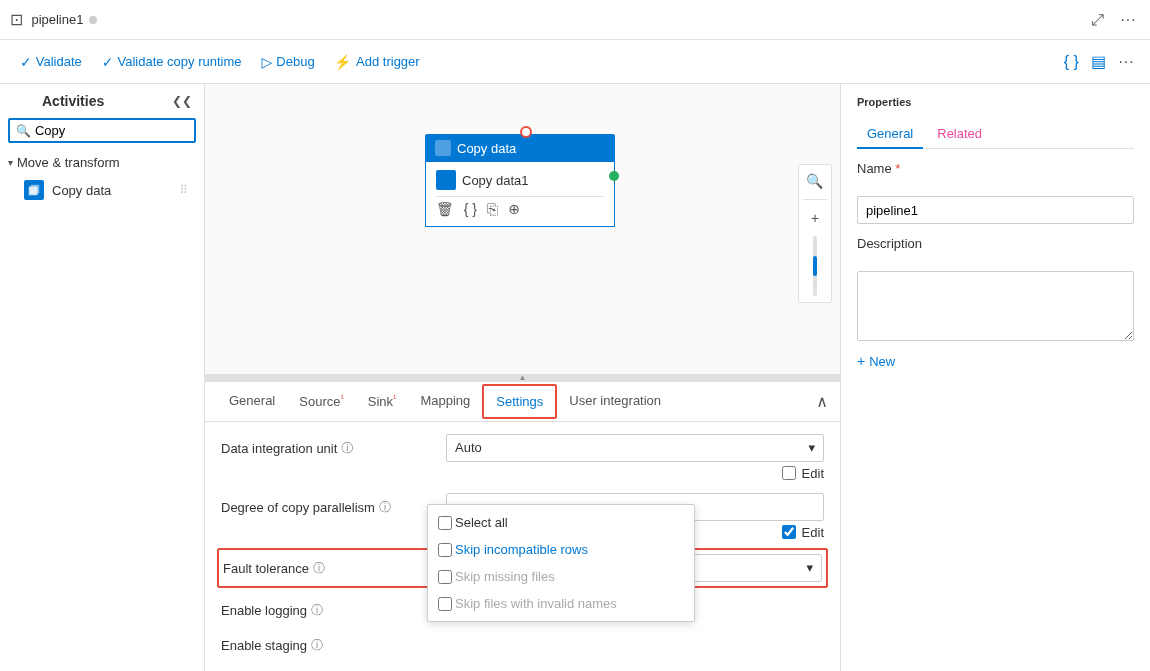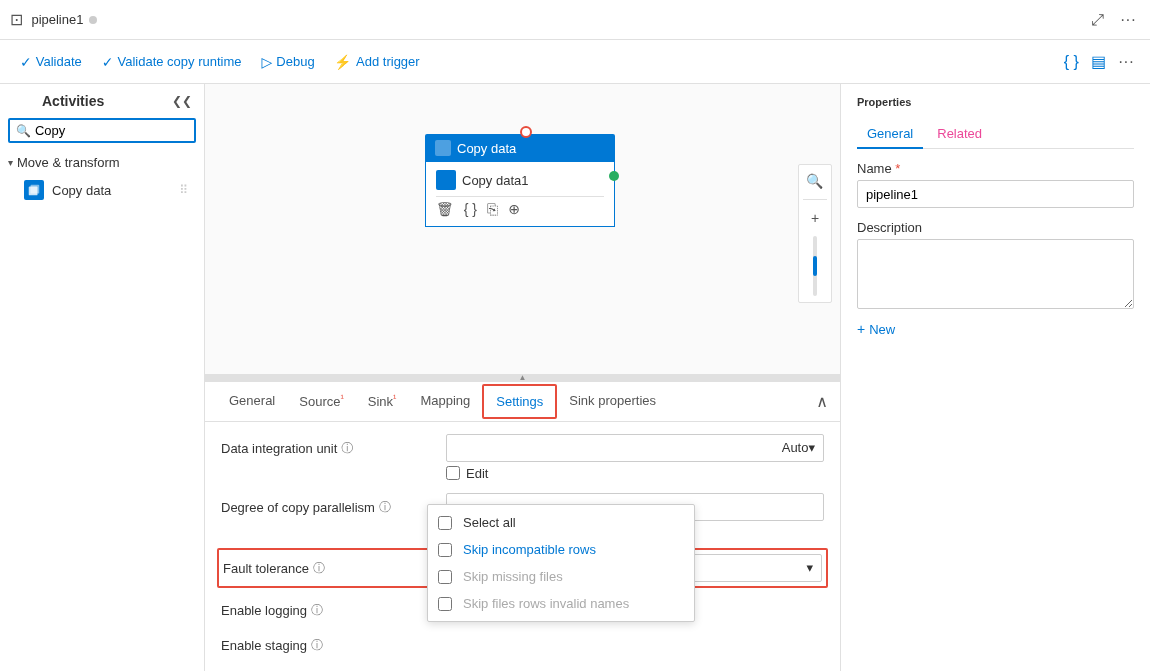--- a/index.html
+++ b/index.html
@@ -219,34 +219,35 @@
     }
     .field-control { flex: 1; }
     .select-box {
       width: 100%;
       height: 28px;
       border: 1px solid #ccc;
       border-radius: 2px;
       padding: 0 8px;
       font-size: 13px;
       background: white;
-      display: flex; align-items: center; justify-content: flex-end;
+      display: flex; align-items: center; justify-content: space-between;
       cursor: pointer;
     }
     .text-input {
       width: 100%;
       height: 28px;
       border: 1px solid #ccc;
       border-radius: 2px;
       padding: 0 8px;
       font-size: 13px;
     }
     .checkbox-row {
       display: flex; align-items: center; gap: 6px;
       margin-top: 4px;
+      justify-content: flex-end;
     }
     .checkbox-row input[type="checkbox"] { width: 14px; height: 14px; }
 
     
     .fault-tolerance-row {
       border: 2px solid #e74c3c;
       border-radius: 2px;
       padding: 4px;
       margin: -4px;
       margin-bottom: 8px;
@@ -259,21 +260,21 @@
       left: 222px;
       width: 268px;
       background: white;
       border: 1px solid #ccc;
       border-radius: 2px;
       box-shadow: 0 2px 8px rgba(0,0,0,0.15);
       z-index: 100;
       padding: 4px 0;
     }
     .dropdown-option {
-      display: flex; align-items: center; gap: 11px;
+      display: flex; align-items: center; gap: 3px;
       padding: 6px 10px;
       cursor: pointer;
       font-size: 13px;
     }
     .dropdown-option input[type="checkbox"] { width: 14px; height: 14px; }
 
     
     .properties-panel {
       width: 310px;
       background: white;
@@ -291,21 +292,21 @@
       font-size: 13px;
       color: #ec4899;
       border-bottom: 2px solid transparent;
       margin-bottom: -5px;
     }
     .props-tab.active {
       color: #0078d4;
       border-bottom: 2px solid #0078d4;
       font-weight: 500;
     }
-    .props-field { display: flex; flex-direction: column; gap: 4px; }
+    .props-field { display: flex; flex-direction: column; gap: 20px; }
     .props-field label { font-size: 13px; color: #333; }
     .props-field label .required { color: #e74c3c; }
     .props-input {
       width: 100%;
       height: 28px;
       border: 1px solid #ccc;
       border-radius: 2px;
       padding: 0 8px;
       font-size: 13px;
     }
@@ -448,21 +449,21 @@
         <div class="tab">
           <span>Sink</span><span class="badge">¹</span>
         </div>
         <div class="tab">
           <span>Mapping</span>
         </div>
         <div class="tab active">
           <span>Settings</span>
         </div>
         <div class="tab">
-          <span>Sink properties</span>
+          <span>User integration</span>
         </div>
         <div class="tab-spacer"></div>
         <button class="collapse-btn">∧</button>
       </div>
 
       <div class="settings-panel">
 
         <div class="field-row">
           <div class="field-label">
             <span>Data integration unit</span>
@@ -531,21 +532,21 @@
         <div class="dropdown-option">
           <input type="checkbox" style="">
           <span style="color:#0078d4;">Skip incompatible rows</span>
         </div>
         <div class="dropdown-option">
           <input type="checkbox" style="">
           <span style="color:#aaa;">Skip missing files</span>
         </div>
         <div class="dropdown-option">
           <input type="checkbox" style="">
-          <span style="color:#aaa;">Skip files rows invalid names</span>
+          <span style="color:#aaa;">Skip files with invalid names</span>
         </div>
       </div>
 
     </div>
   </div>
 
   <div class="properties-panel">
     <div class="props-title">Properties</div>
     <div class="props-tabs">
       <div class="props-tab active">

